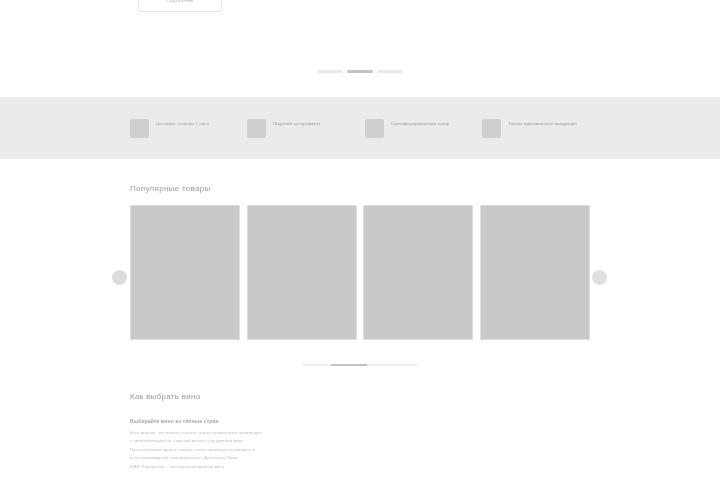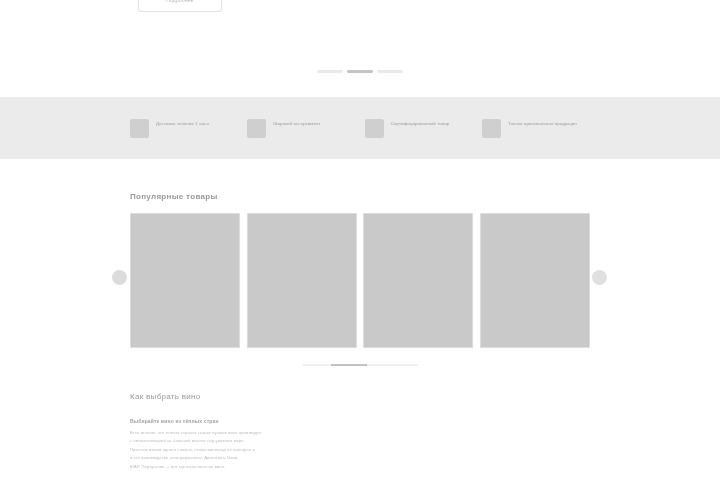--- a/index.html
+++ b/index.html
@@ -108,25 +108,25 @@
 
   
   .section-popular {
     position: absolute;
     top: 180px;
     left: 0;
     width: 720px;
   }
   .section-title {
     width: 460px;
-    margin: 12px auto;
+    margin: 4px auto;
     font-size: 8px;
     color: #9a9a9a;
     letter-spacing: .3px;
-    font-weight: bold;
+    font-weight: normal;
   }
 
   .cards-row {
     width: 460px;
     margin: 12px auto 0;
     display: flex;
     justify-content: space-between;
   }
   .product-card {
     width: 108px;

